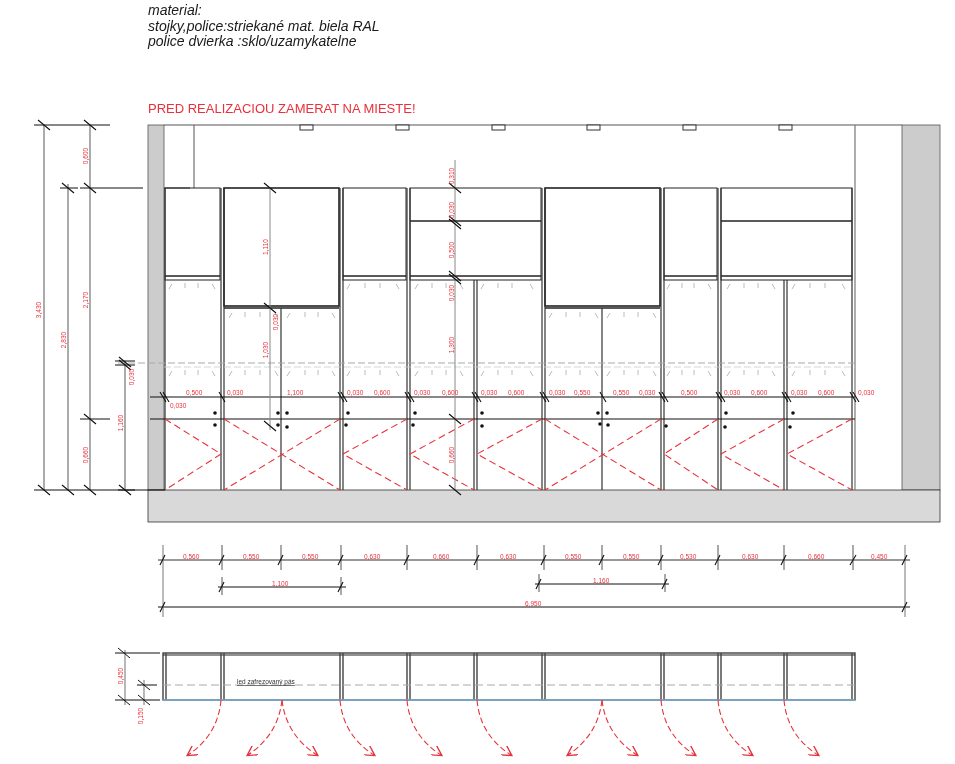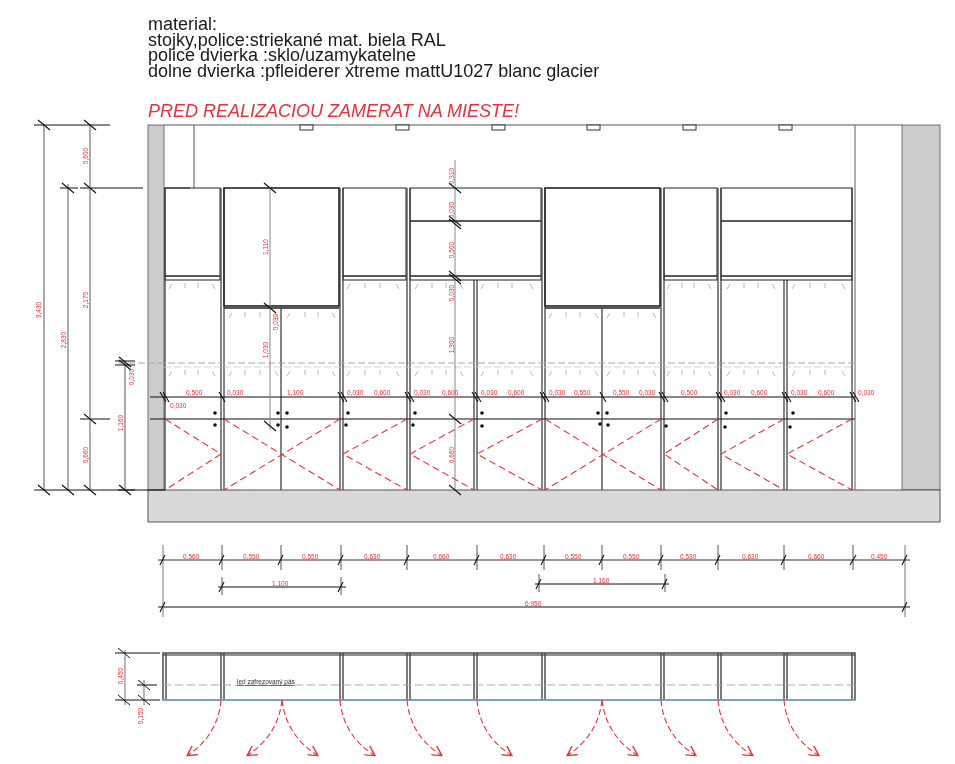--- a/index.html
+++ b/index.html
@@ -1,31 +1,30 @@
 <!DOCTYPE html>
 <html><head>
   <meta charset="utf-8">
   <style>
     html, body { margin: 0; padding: 0; background: #ffffff; }
     body { width: 955px; height: 764px; position: relative; overflow: hidden; font-family: "Liberation Sans", sans-serif; }
-    .notes { position: absolute; left: 148px; top: 17px; font-size: 18px; line-height: 15.5px; color: #1a1a1a; }
+    .notes { position: absolute; left: 148px; top: 3px; font-style: italic; font-size: 14px; line-height: 15.5px; color: #1a1a1a; }
     .notes div { white-space: nowrap; }
-    .warning { position: absolute; left: 148px; top: 101px; font-style: italic; font-size: 18px; color: #e8313a; white-space: nowrap; }
+    .warning { position: absolute; left: 148px; top: 101px; font-size: 13px; color: #e8313a; white-space: nowrap; }
     svg { position: absolute; left: 0; top: 0; }
     .dim { font-family: "Liberation Sans", sans-serif; font-size: 6.5px; fill: #e8313a; }
     .lbl { font-family: "Liberation Sans", sans-serif; font-size: 6.5px; fill: #333; }
   </style>
 </head>
 <body>
 
 <div class="notes">
   <div>material:</div>
   <div>stojky,police:striekané mat. biela RAL</div>
   <div>police dvierka :sklo/uzamykatelne</div>
-  <div>dolne dvierka :pfleiderer xtreme mattU1027 blanc glacier</div>
 </div>
 <div class="warning">PRED REALIZACIOU ZAMERAT NA MIESTE!</div>
 
 <svg width="955" height="764" viewBox="0 0 955 764">
   <defs>
     <marker id="arr" markerWidth="10" markerHeight="10" refX="8" refY="5" orient="auto">
       <path d="M0,0 L9,5 L0,10" fill="none" stroke="#e8313a" stroke-width="1.2"></path>
     </marker>
   </defs>
 

